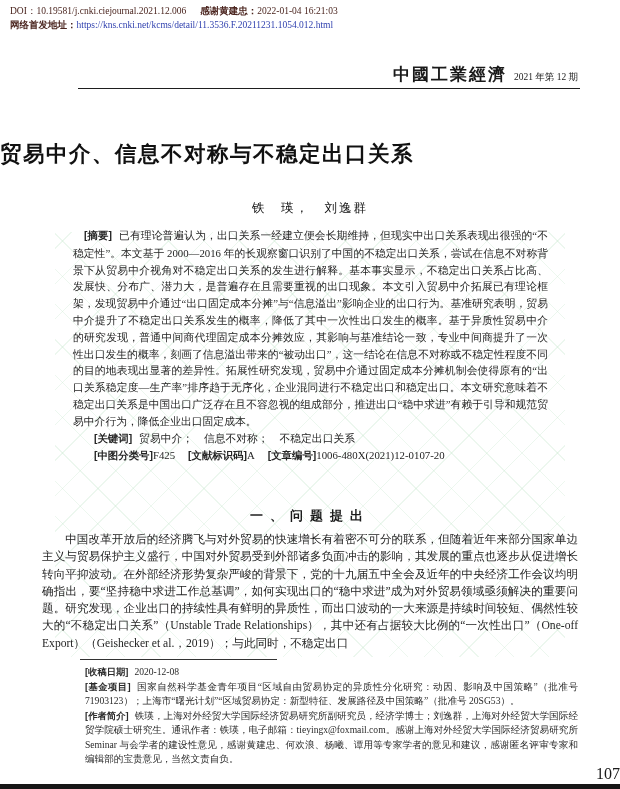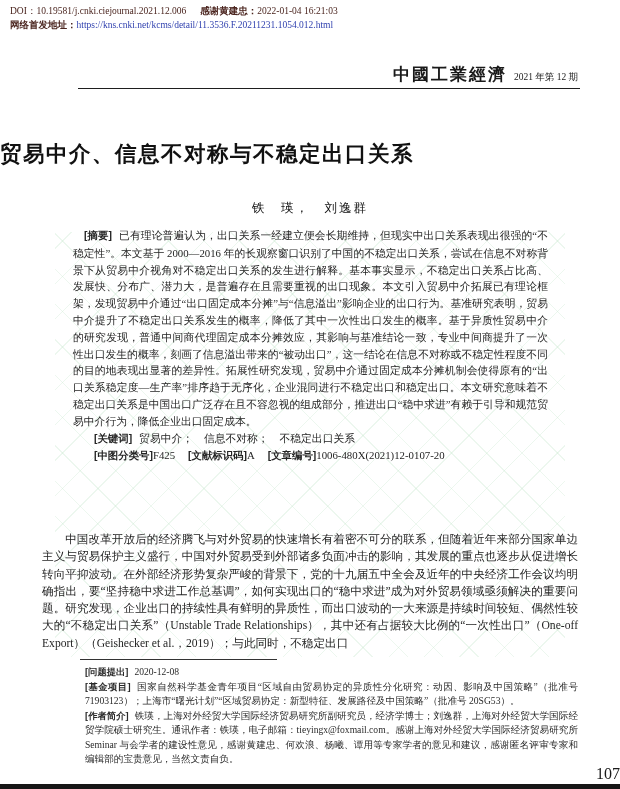--- a/index.html
+++ b/index.html
@@ -79,27 +79,28 @@
       <span class="blabel sp">[摘要]</span><span>已有理论普遍认为，出口关系一经建立便会长期维持，但现实中出口关系表现出很强的“不稳定性”。本文基于 2000—2016 年的长观察窗口识别了中国的不稳定出口关系，尝试在信息不对称背景下从贸易中介视角对不稳定出口关系的发生进行解释。基本事实显示，不稳定出口关系占比高、发展快、分布广、潜力大，是普遍存在且需要重视的出口现象。本文引入贸易中介拓展已有理论框架，发现贸易中介通过“出口固定成本分摊”与“信息溢出”影响企业的出口行为。基准研究表明，贸易中介提升了不稳定出口关系发生的概率，降低了其中一次性出口发生的概率。基于异质性贸易中介的研究发现，普通中间商代理固定成本分摊效应，其影响与基准结论一致，专业中间商提升了一次性出口发生的概率，刻画了信息溢出带来的“被动出口”，这一结论在信息不对称或不稳定性程度不同的目的地表现出显著的差异性。拓展性研究发现，贸易中介通过固定成本分摊机制会使得原有的“出口关系稳定度—生产率”排序趋于无序化，企业混同进行不稳定出口和稳定出口。本文研究意味着不稳定出口关系是中国出口广泛存在且不容忽视的组成部分，推进出口“稳中求进”有赖于引导和规范贸易中介行为，降低企业出口固定成本。</span>
     </p>
     <p class="p-keywords">
       <span class="blabel sp">[关键词]</span><span>贸易中介；　信息不对称；　不稳定出口关系</span>
     </p>
     <p class="p-codes">
       <span class="codes-group"><span class="blabel">[中图分类号]</span><span>F425</span></span><span class="codes-group"><span class="blabel">[文献标识码]</span><span>A</span></span><span class="codes-group"><span class="blabel">[文章编号]</span><span>1006-480X(2021)12-0107-20</span></span>
     </p>
   </div>
 
+  <div class="section-heading">一、问题提出</div>
 
   <div class="body-text">中国改革开放后的经济腾飞与对外贸易的快速增长有着密不可分的联系，但随着近年来部分国家单边主义与贸易保护主义盛行，中国对外贸易受到外部诸多负面冲击的影响，其发展的重点也逐步从促进增长转向平抑波动。在外部经济形势复杂严峻的背景下，党的十九届五中全会及近年的中央经济工作会议均明确指出，要“坚持稳中求进工作总基调”，如何实现出口的“稳中求进”成为对外贸易领域亟须解决的重要问题。研究发现，企业出口的持续性具有鲜明的异质性，而出口波动的一大来源是持续时间较短、偶然性较大的“不稳定出口关系”（Unstable Trade Relationships），其中还有占据较大比例的“一次性出口”（One-off Export）（Geishecker et al.，2019）；与此同时，不稳定出口</div>
 
   <div class="foot-rule"></div>
   <div class="footnotes">
     <p>
-      <span class="fn-label">[问题提出]</span><span>2020-12-08</span>
+      <span class="fn-label">[收稿日期]</span><span>2020-12-08</span>
     </p>
     <p>
       <span class="fn-label">[基金项目]</span><span>国家自然科学基金青年项目“区域自由贸易协定的异质性分化研究：动因、影响及中国策略”（批准号　71903123）；上海市“曙光计划”“区域贸易协定：新型特征、发展路径及中国策略”（批准号 20SG53）。</span>
     </p>
     <p>
       <span class="fn-label">[作者简介]</span><span>铁瑛，上海对外经贸大学国际经济贸易研究所副研究员，经济学博士；刘逸群，上海对外经贸大学国际经贸学院硕士研究生。通讯作者：铁瑛，电子邮箱：tieyingx@foxmail.com。感谢上海对外经贸大学国际经济贸易研究所 Seminar 与会学者的建设性意见，感谢黄建忠、何欢浪、杨曦、谭用等专家学者的意见和建议，感谢匿名评审专家和编辑部的宝贵意见，当然文责自负。</span>
     </p>
   </div>
 
   <div class="page-number">107</div>

